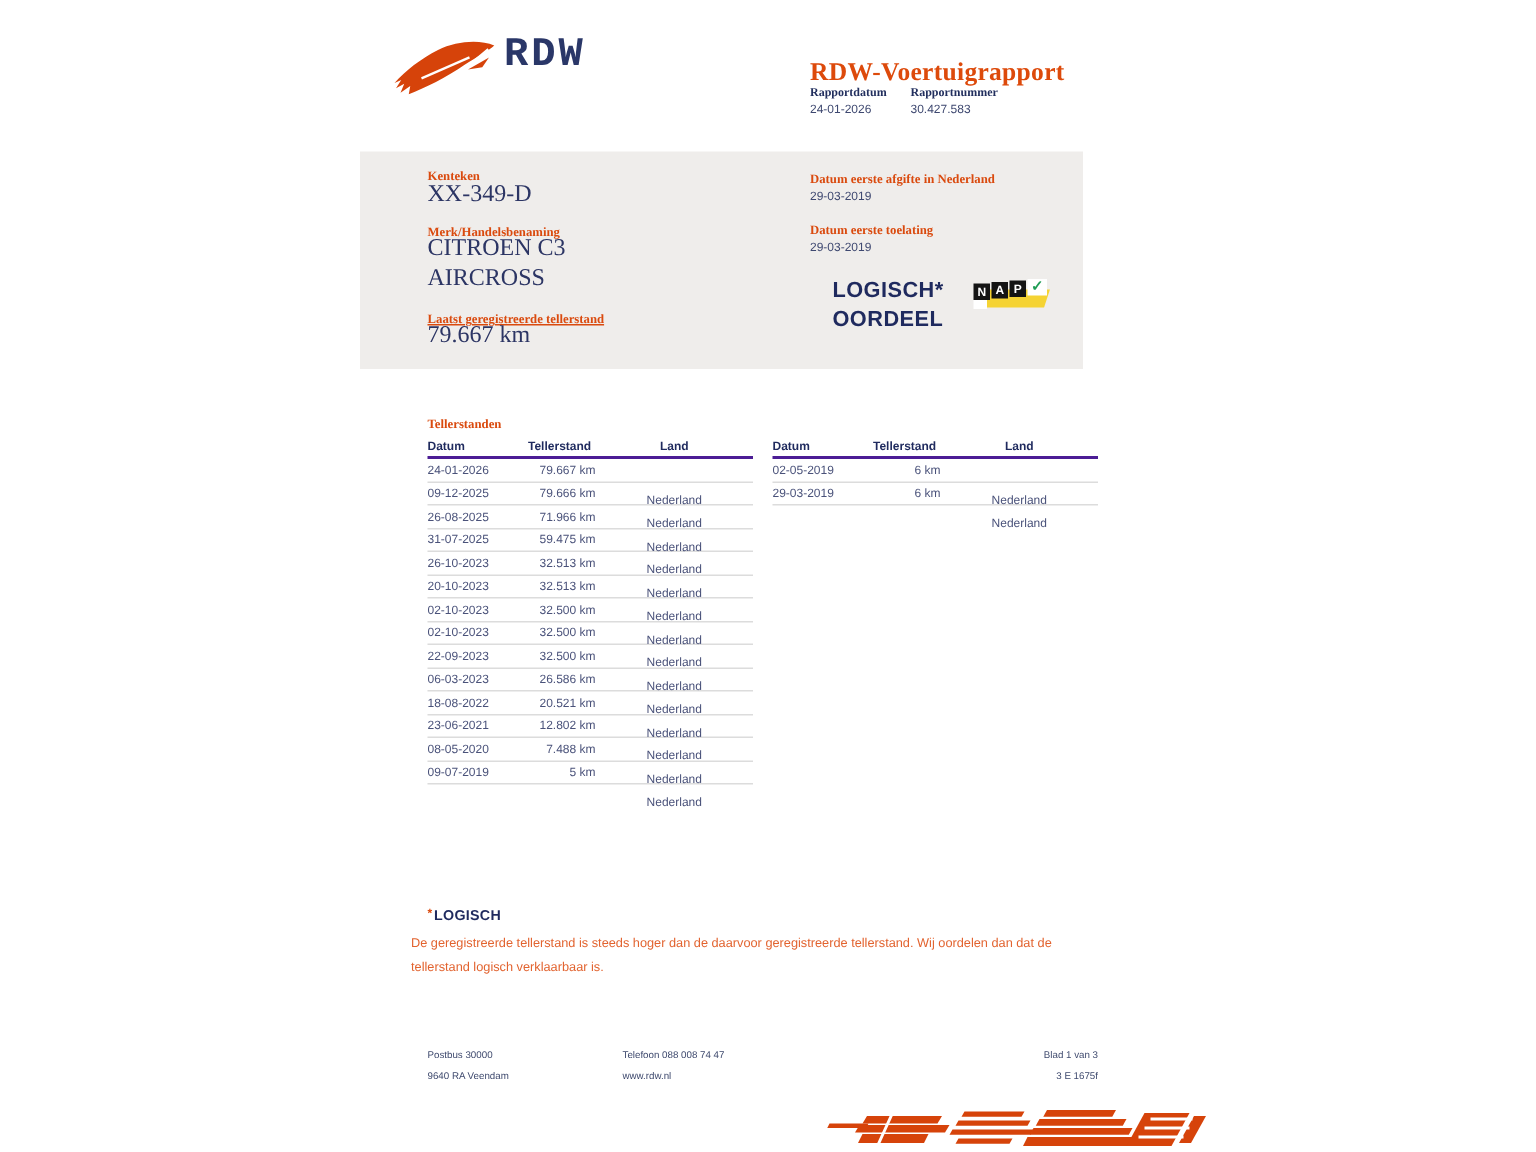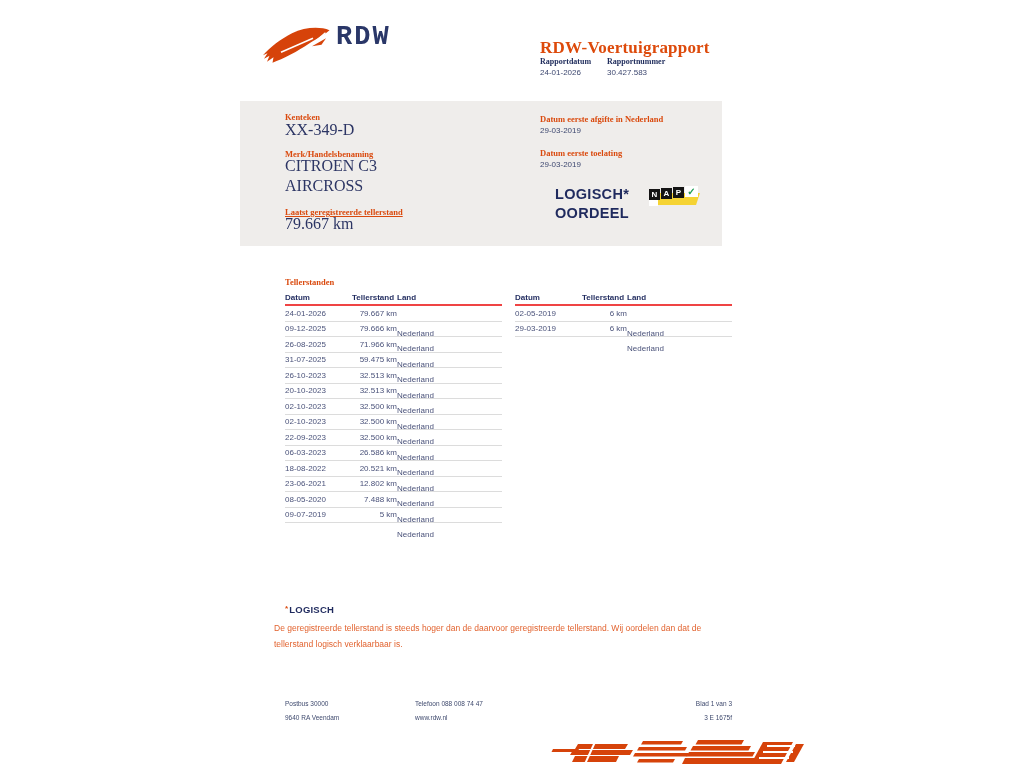--- a/index.html
+++ b/index.html
@@ -28,27 +28,27 @@
               transform:skewX(-18deg);}
   .nap-white{position:absolute;left:0px;top:15px;width:9px;height:6px;background:#ffffff;}
   .nap-box{position:absolute;width:11px;height:11px;background:#141414;color:#ffffff;
            font-weight:bold;font-size:8px;text-align:center;line-height:11px;}
   .nap-check{position:absolute;left:36px;top:1px;width:13px;height:11px;background:#ffffff;
              color:#1f9d55;font-weight:bold;font-size:10px;text-align:center;line-height:11px;}
 
   
   .section-h{font-family:"Liberation Serif",serif;font-weight:bold;font-size:8.5px;color:#da4a0e;}
   .mtable{width:217px;font-size:8px;color:#4a527a;}
-  .thead{display:flex;align-items:flex-end;height:13px;border-bottom:2px solid #ef4444;
+  .thead{display:flex;align-items:flex-end;height:13px;border-bottom:2px solid #4c1d95;
          font-weight:bold;color:#1f2a5e;padding-bottom:2px;}
   .trow{display:flex;align-items:center;height:14.5px;border-bottom:1px solid #dcdcdc;}
   .c-datum{width:67px;}
   .c-tell{width:45px;text-align:right;}
   .thead .c-tell{text-align:left;}
-  .c-land{flex:1;text-align:left;margin-top:40px;}
+  .c-land{flex:1;text-align:center;margin-top:40px;}
 
   
   .fn-h{font-weight:800;font-size:9.5px;color:#1f2a5e;letter-spacing:.2px;}
   .fn-star{color:#da4a0e;font-size:8px;vertical-align:2px;margin-right:1px;}
   .fn-text{width:428px;font-size:8.5px;line-height:15.5px;color:#e2632f;}
 
   
   .foot{font-size:6.5px;color:#3f4a6e;}
   .foot-right{width:120px;text-align:right;}
   a.weblink{color:#3f4a6e;text-decoration:none;}

